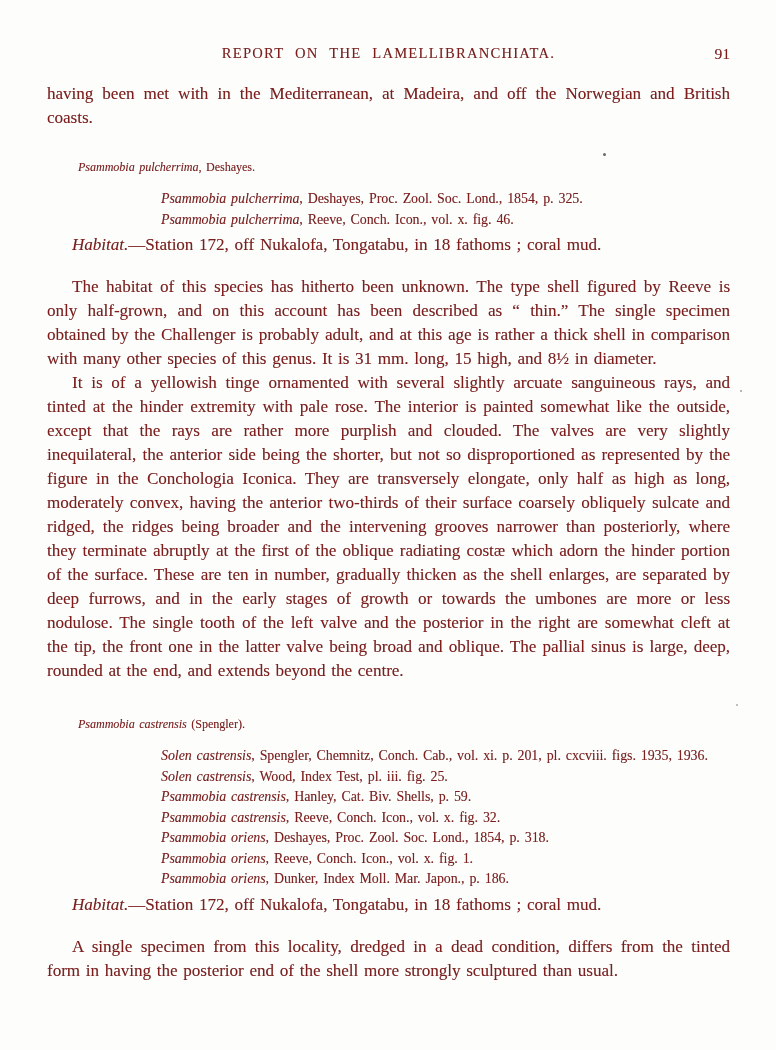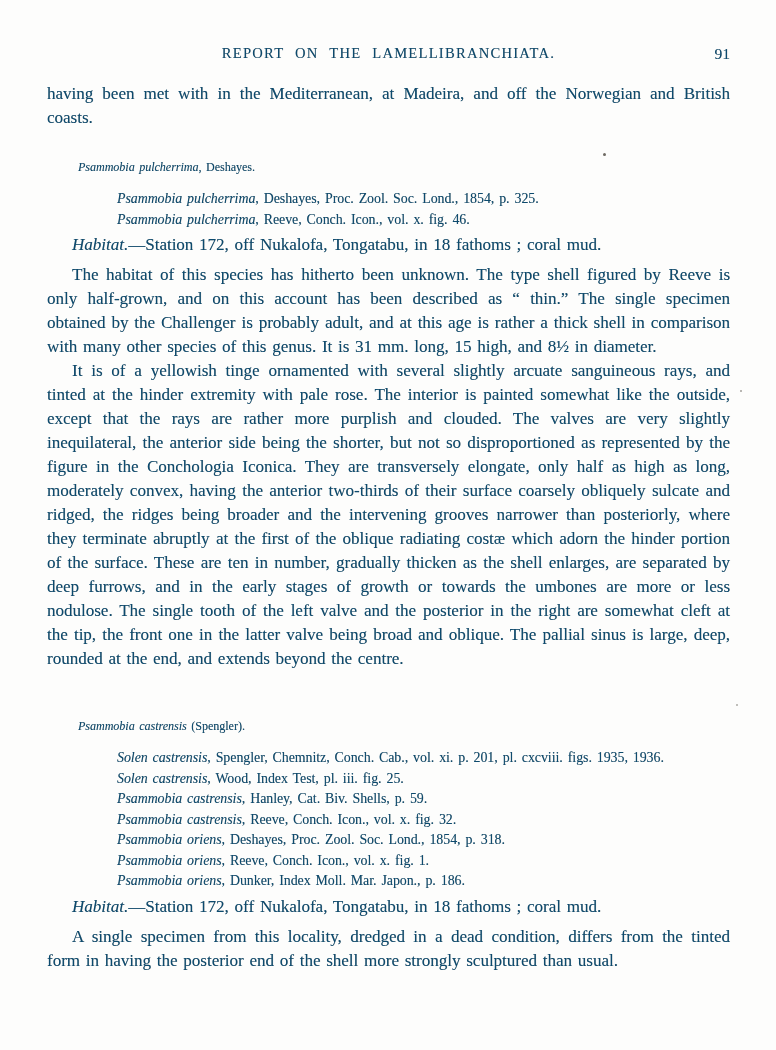--- a/index.html
+++ b/index.html
@@ -5,21 +5,21 @@
   html, body {
     margin: 0;
     padding: 0;
     background: #ffffff;
   }
   .page {
     position: relative;
     width: 776px;
     height: 1050px;
     background: #fdfdfc;
-    color: #0c4a6e;
+    color: #7f1d1d;
     font-family: "Liberation Serif", "DejaVu Serif", serif;
     overflow: hidden;
     text-shadow: 0.25px 0.25px 0 rgba(25, 20, 12, 0.35);
   }
   .content {
     padding: 0 46px 0 47px;
   }
   .page-header {
     position: relative;
     padding-top: 45px;
@@ -46,44 +46,44 @@
   }
   p { margin: 0; }
   p.continuation {
     margin-top: 20px;
     text-indent: 0;
   }
   p.indented {
     text-indent: 25px;
   }
   p.first-after-habitat {
-    margin-top: 6px;
+    margin-top: 18px;
   }
   .species-heading {
     margin: 26px 0 0 31px;
     font-size: 12px;
     line-height: 22px;
   }
   .species-name { font-style: italic; }
   .synonymy {
     margin: 11px 0 0 70px;
     font-size: 13.8px;
     line-height: 20.5px;
     font-weight: 500;
   }
-  .syn-line { white-space: nowrap; }
+  .syn-line { white-space: nowrap; margin-left: 44px; }
   .syn-name { font-style: italic; }
   .habitat-line {
     margin-top: 3px;
     font-size: 17px;
     line-height: 24px;
     text-indent: 25px;
   }
   .habitat-label { font-style: italic; }
-  .heading-gap { margin-top: 44px; }
+  .heading-gap { margin-top: 30px; }
   .speck {
     position: absolute;
     background: #4a443c;
     border-radius: 50%;
     opacity: 0.8;
   }
 </style>
 </head>
 <body>
 

